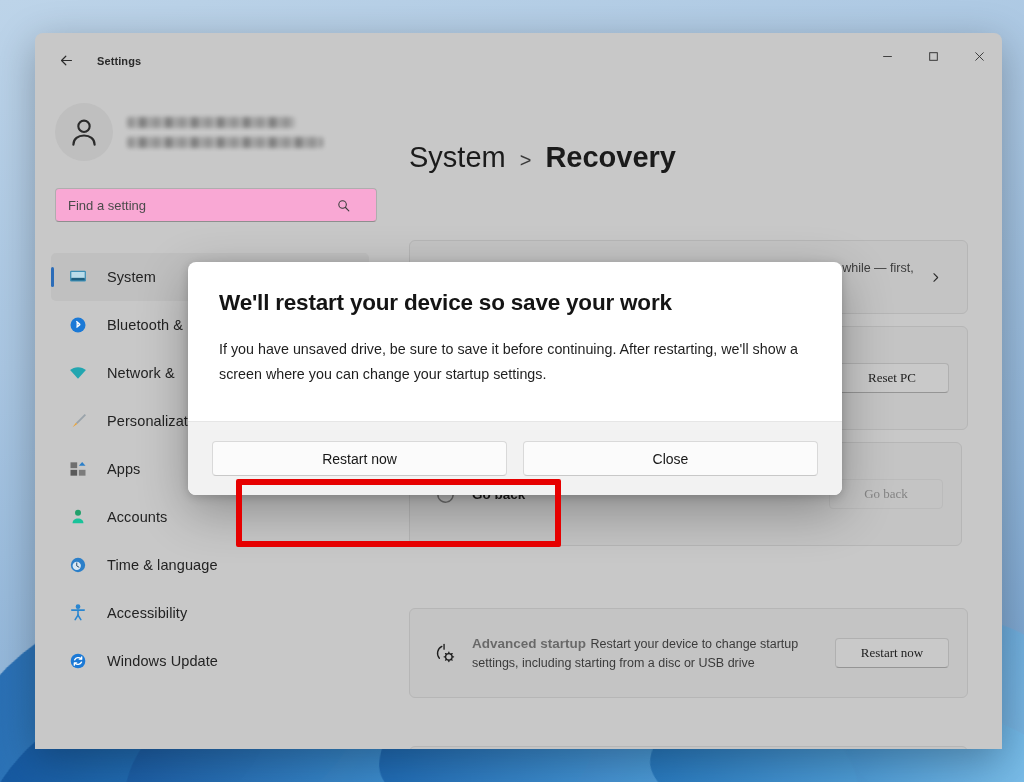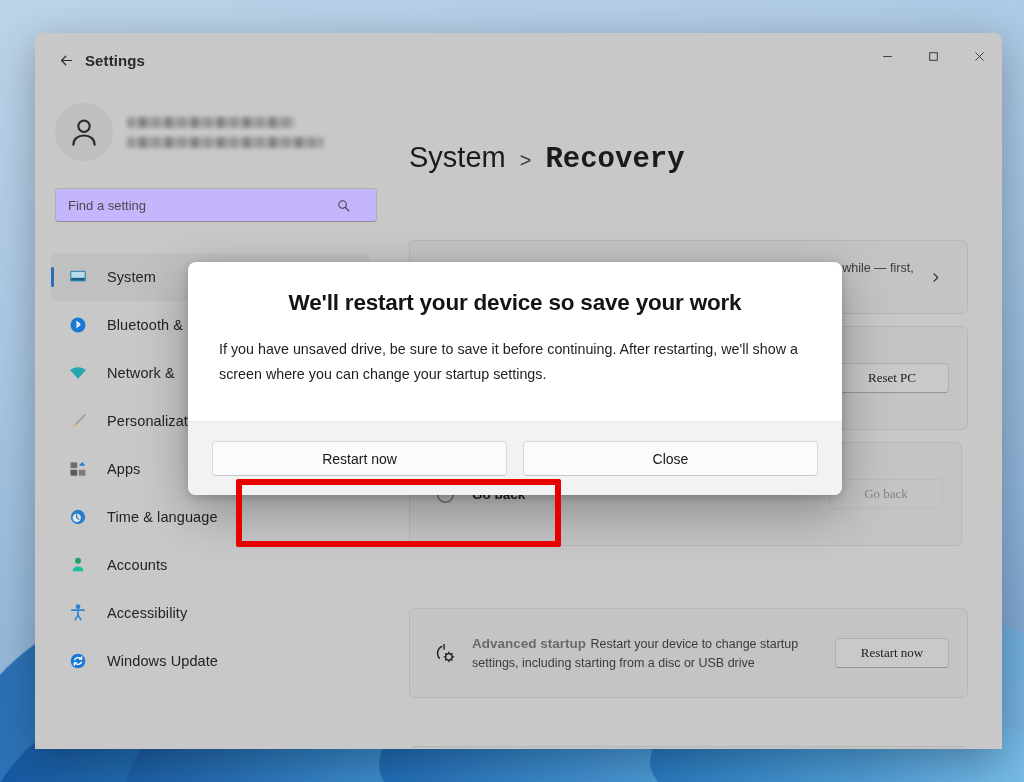--- a/index.html
+++ b/index.html
@@ -55,21 +55,21 @@
     height: 55px;
     display: flex; align-items: center;
   }
   #back-btn {
     width: 38px; height: 32px; margin-left: 12px;
     display: flex; align-items: center; justify-content: center;
     border-radius: 4px;
   }
   #back-btn svg { width: 17px; height: 17px; }
   #app-title {
-    font-size: 15px; color: #2a2a2a; font-weight: 600;
+    font-size: 11px; color: #2a2a2a; margin-left: 12px; font-weight: 600;
     letter-spacing: .1px;
   }
   #winctrl { margin-left: auto; display: flex; height: 55px; }
   .wc {
     width: 46px; height: 46px;
     display: flex; align-items: center; justify-content: center;
   }
   .wc svg { width: 13px; height: 13px; }
 
   
@@ -100,21 +100,21 @@
     filter: blur(2.2px);
     opacity: .88;
   }
   #acct-name { width: 168px; height: 11px; margin-bottom: 9px; }
   #acct-mail { width: 196px; height: 11px; }
 
   #search-wrap {
     margin: 20px 0 0 4px;
     position: relative;
     width: 322px; height: 34px;
-    background: #c4b5fd;
+    background: #f9a8d4;
     border: 1px solid #aeaeae;
     border-bottom: 1.6px solid #8e8e8e;
     border-radius: 4px;
     display: flex; align-items: center;
   }
   #search-input {
     border: none; outline: none; background: transparent;
     font-family: "Liberation Sans", sans-serif;
     font-size: 13px; color: #3a3a3a;
     padding-left: 12px; width: 272px; height: 100%;
@@ -152,21 +152,21 @@
     padding: 0 34px 0 16px;
     position: relative;
     overflow: hidden;
   }
   #breadcrumb {
     display: flex; align-items: baseline;
     margin-top: 53px; margin-left: 8px;
     font-size: 29px; color: #1b1b1b;
   }
   #bc-sep { margin: 0 14px; font-size: 20px; color: #3a3a3a; }
-  #bc-leaf { font-weight: bold; font-family: Liberation Mono, monospace; }
+  #bc-leaf { font-weight: bold; }
 
   .card {
     margin-left: 8px;
     background: #c4c4c4;
     border: 1px solid #b6b6b6;
     border-radius: 6px;
     display: flex; align-items: center;
     padding: 0 18px;
   }
   .card-ico { width: 34px; display:flex; align-items:center; justify-content:center; flex-shrink:0; }
@@ -203,21 +203,21 @@
     left: 153px; top: 229px;
     width: 654px;
     background: #ffffff;
     border-radius: 8px;
     box-shadow: 0 16px 50px rgba(0,0,0,.30), 0 2px 10px rgba(0,0,0,.18);
     overflow: hidden;
   }
   #dlg-body { padding: 28px 31px 34px 31px; }
   #dlg-title {
     font-size: 22.5px; color: #141414; font-weight: bold;
-    letter-spacing: -.2px; margin-bottom: 21px; text-align: center;
+    letter-spacing: -.2px; margin-bottom: 21px;
   }
   #dlg-text { font-size: 14.3px; color: #1e1e1e; line-height: 25px; }
   #dlg-footer {
     background: #f2f2f2;
     border-top: 1px solid #e6e6e6;
     padding: 19px 24px;
     display: flex; gap: 16px;
   }
   .dlg-btn {
     flex: 1; height: 35px;
@@ -358,36 +358,36 @@
                   <rect x="13" y="13" width="8" height="7" fill="#7c7c7c"></rect>
                   <path d="M17 3.5l4 4.5h-8z" fill="#2b7fc9"></path>
                 </svg>
             </span>
             <span class="nav-label">Apps</span>
           </div>
 
           <div class="nav-item">
             <span class="nav-ico">
               <svg viewBox="0 0 24 24">
+                  <circle cx="12" cy="7" r="3.6" fill="#22a06b"></circle>
+                  <path d="M5.5 19.5c0-3.6 2.9-5.6 6.5-5.6s6.5 2 6.5 5.6z" fill="#19c39a"></path>
+                </svg>
+            </span>
+            <span class="nav-label">Accounts</span>
+          </div>
+
+          <div class="nav-item">
+            <span class="nav-ico">
+              <svg viewBox="0 0 24 24">
                   <circle cx="12" cy="12" r="8.6" fill="#2b7fc9"></circle>
                   <circle cx="10.5" cy="13" r="5" fill="#d8e8f5"></circle>
                   <path d="M10.5 9.5v3.6l2.6 1.5" stroke="#2b4d6b" stroke-width="1.2" fill="none" stroke-linecap="round"></path>
                 </svg>
             </span>
             <span class="nav-label">Time &amp; language</span>
-          </div>
-
-          <div class="nav-item">
-            <span class="nav-ico">
-              <svg viewBox="0 0 24 24">
-                  <circle cx="12" cy="7" r="3.6" fill="#22a06b"></circle>
-                  <path d="M5.5 19.5c0-3.6 2.9-5.6 6.5-5.6s6.5 2 6.5 5.6z" fill="#19c39a"></path>
-                </svg>
-            </span>
-            <span class="nav-label">Accounts</span>
           </div>
 
           <div class="nav-item">
             <span class="nav-ico">
               <svg viewBox="0 0 24 24" stroke="#2a86d0" stroke-width="1.9" fill="none" stroke-linecap="round">
                 <circle cx="12" cy="4.4" r="1.9" fill="#2a86d0"></circle>
                   <path d="M4.5 8.5h15"></path>
                   <path d="M12 8.5v6"></path>
                   <path d="M12 14.5l-3.4 5.4"></path>
                   <path d="M12 14.5l3.4 5.4"></path>

